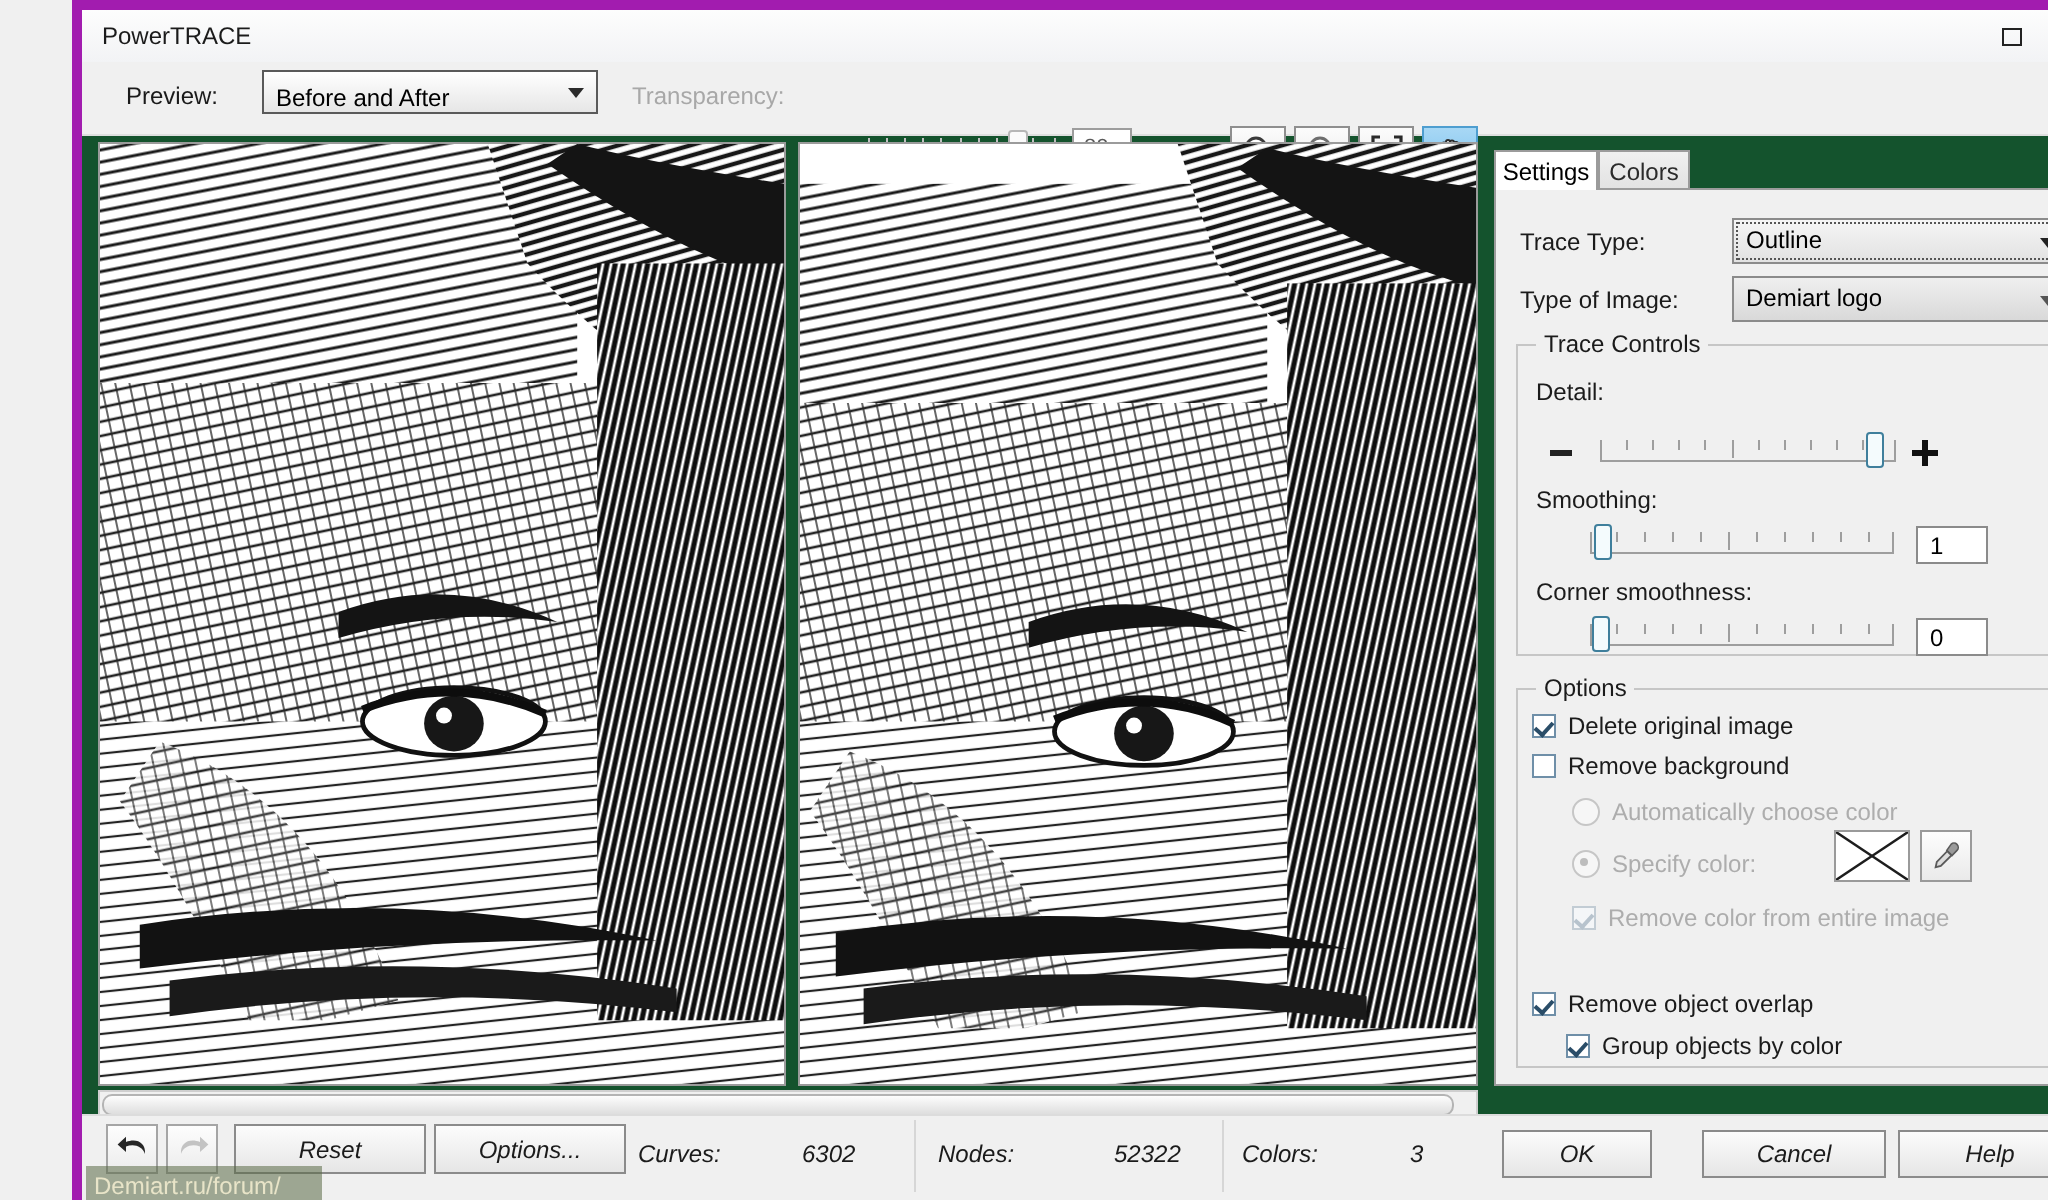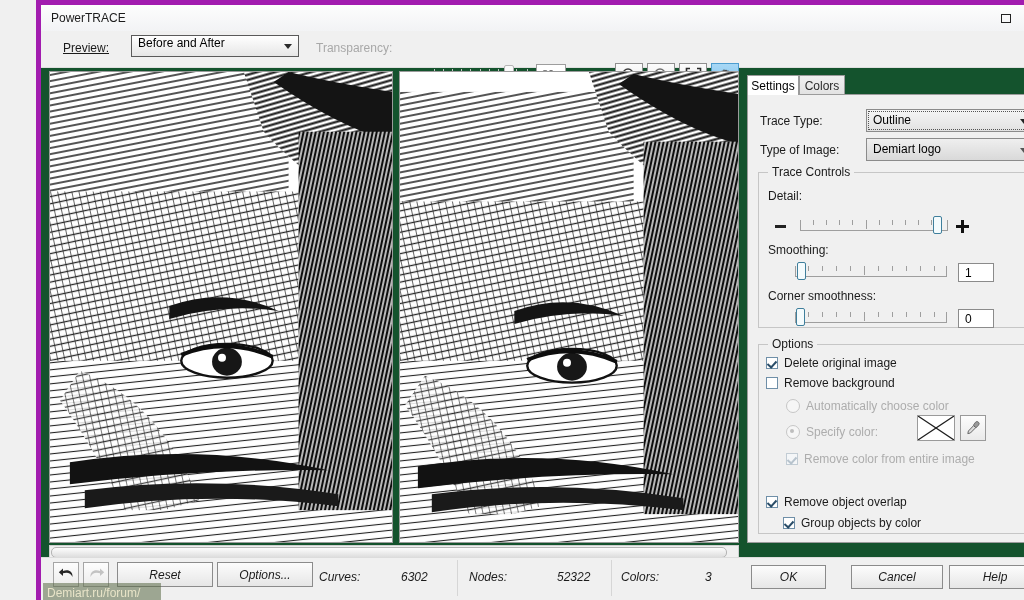--- a/index.html
+++ b/index.html
@@ -44,29 +44,29 @@
 
   
   .toolbar {
     position: absolute; left: 0; top: 26px; width: 1022px; height: 36px;
     background: #f0f0f0;
     border-bottom: 1px solid #dfdfdf;
   }
   .tb-label {
     position: absolute; font-size: 12px; top: 10px;
   }
-  .lbl-preview { left: 22px; color: #1b1b1b; text-decoration: underline; }
+  .lbl-preview { left: 22px; color: #1b1b1b; }
   .lbl-transparency { left: 275px; color: #a8a8a8; }
 
   .combo {
     position: absolute;
     background: linear-gradient(#fdfdfd, #e8e8e8);
     border: 1px solid #707070;
     box-sizing: border-box;
-    display: flex; align-items: flex-start;
+    display: flex; align-items: flex-end;
     padding-left: 6px;
     font-size: 12px;
     cursor: default;
   }
   .combo .arrow {
     position: absolute; right: 6px; top: 50%; margin-top: -2px;
     width: 0; height: 0;
     border-left: 4px solid transparent;
     border-right: 4px solid transparent;
     border-top: 5px solid #2a2a2a;

